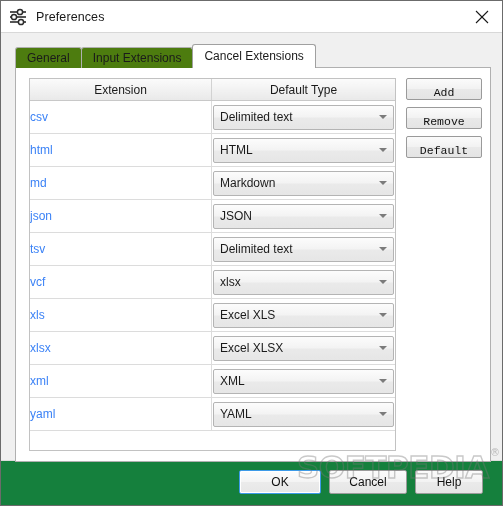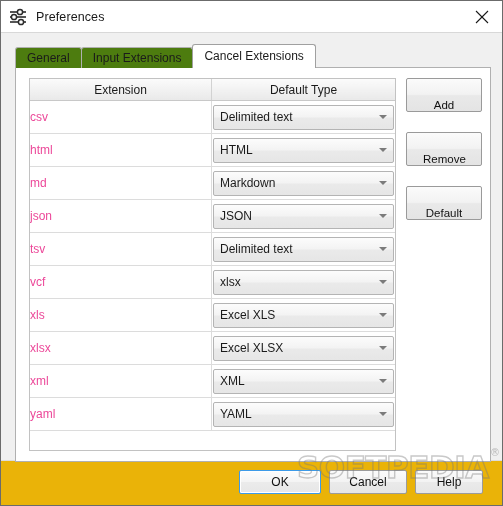--- a/index.html
+++ b/index.html
@@ -134,21 +134,21 @@
     height: 32px;
     padding: 0;
     border-bottom: 1px solid #dcdcdc;
     border-right: 1px solid #dcdcdc;
     vertical-align: middle;
     background: #ffffff;
   }
   #table td:last-child { border-right: none; }
   .ext-cell {
     font-size: 12px;
-    color: #ec4899;
+    color: #3b82f6;
     padding-left: 7px;
   }
   .type-cell { padding: 0 2px; }
 
   .combo {
     position: relative;
     height: 25px;
     box-sizing: border-box;
     border: 1px solid #b4b4b4;
     border-radius: 2px;
@@ -184,41 +184,41 @@
   #side-buttons {
     position: absolute;
     left: 390px;
     top: 10px;
     width: 76px;
   }
   .side-btn {
     display: block;
     width: 76px;
     height: 22px;
-    margin-bottom: 20px;
-    box-sizing: border-box;
-    font-family: Liberation Sans, sans-serif;
+    margin-bottom: 7px;
+    box-sizing: border-box;
+    font-family: Liberation Mono, monospace;
     font-size: 11.5px;
     color: #111111;
     background: linear-gradient(to bottom, #fbfbfb 0%, #f2f2f2 48%, #e9e9e9 52%, #e4e4e4 100%);
     border: 1px solid #9a9a9a;
     border-radius: 2px;
-    padding: 16px;
+    padding: 4px;
     text-align: center;
     line-height: 20px;
   }
 
   
   #bottombar {
     position: absolute;
     left: 0;
     right: 0;
     bottom: 0;
     height: 44px;
-    background: #eab308;
+    background: #15803d;
     border-top: 1px solid #dcdcdc;
   }
   .dlg-btn {
     position: absolute;
     top: 9px;
     height: 24px;
     box-sizing: border-box;
     font-family: "Liberation Sans", "DejaVu Sans", sans-serif;
     font-size: 12px;
     color: #111111;

